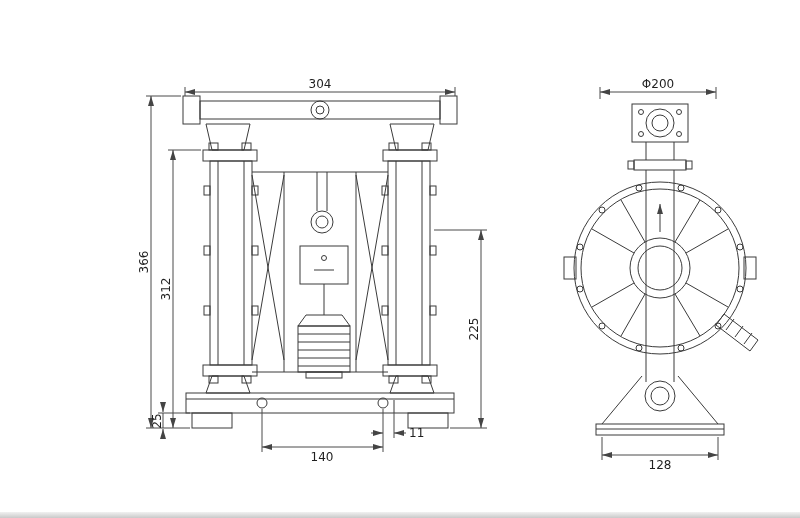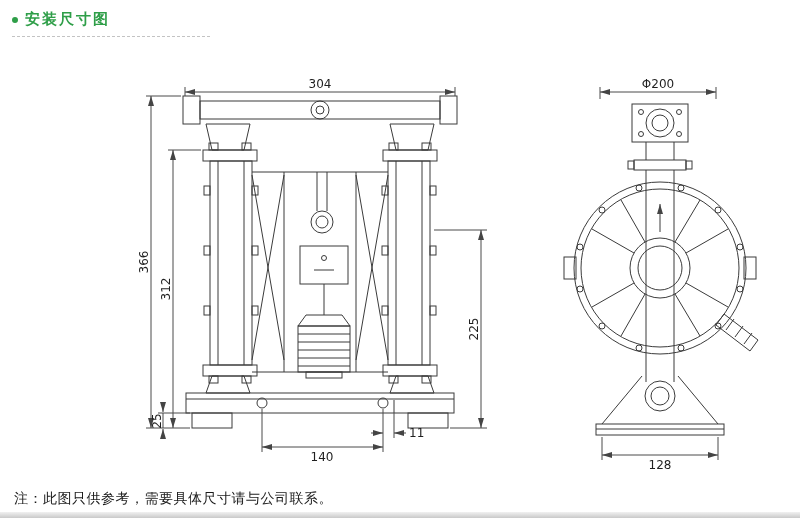--- a/index.html
+++ b/index.html
@@ -40,24 +40,20 @@
   .bottom-bar {
     position: absolute; left: 0; bottom: 0; width: 800px; height: 6px;
     background: linear-gradient(#f1f1f1, #c9c9c9);
   }
 </style>
 </head>
 <body>
 
 <div class="page">
 
-  <div class="header">
-    <span class="bullet"></span>
-    <span class="title">安装尺寸图</span>
-  </div>
 
   <svg class="canvas" width="800" height="518" viewBox="0 0 800 518">
     <defs>
       <marker id="arrow" viewBox="0 0 10 6" markerWidth="10" markerHeight="6" markerUnits="userSpaceOnUse" refX="10" refY="3" orient="auto-start-reverse">
         <path d="M0,0 L10,3 L0,6 Z" fill="#444"></path>
       </marker>
     </defs>
 
     <g class="ln">
 
@@ -254,16 +250,15 @@
       <line x1="600" y1="92" x2="716" y2="92" marker-start="url(#arrow)" marker-end="url(#arrow)"></line>
       <text x="658" y="88" text-anchor="middle">Φ200</text>
 
       <line x1="602" y1="437" x2="602" y2="460"></line>
       <line x1="718" y1="437" x2="718" y2="460"></line>
       <line x1="602" y1="455" x2="718" y2="455" marker-start="url(#arrow)" marker-end="url(#arrow)"></line>
       <text x="660" y="469" text-anchor="middle">128</text>
     </g>
   </svg>
 
-  <div class="note">注：此图只供参考，需要具体尺寸请与公司联系。</div>
   <div class="bottom-bar"></div>
 
 </div>
 
 </body></html>

